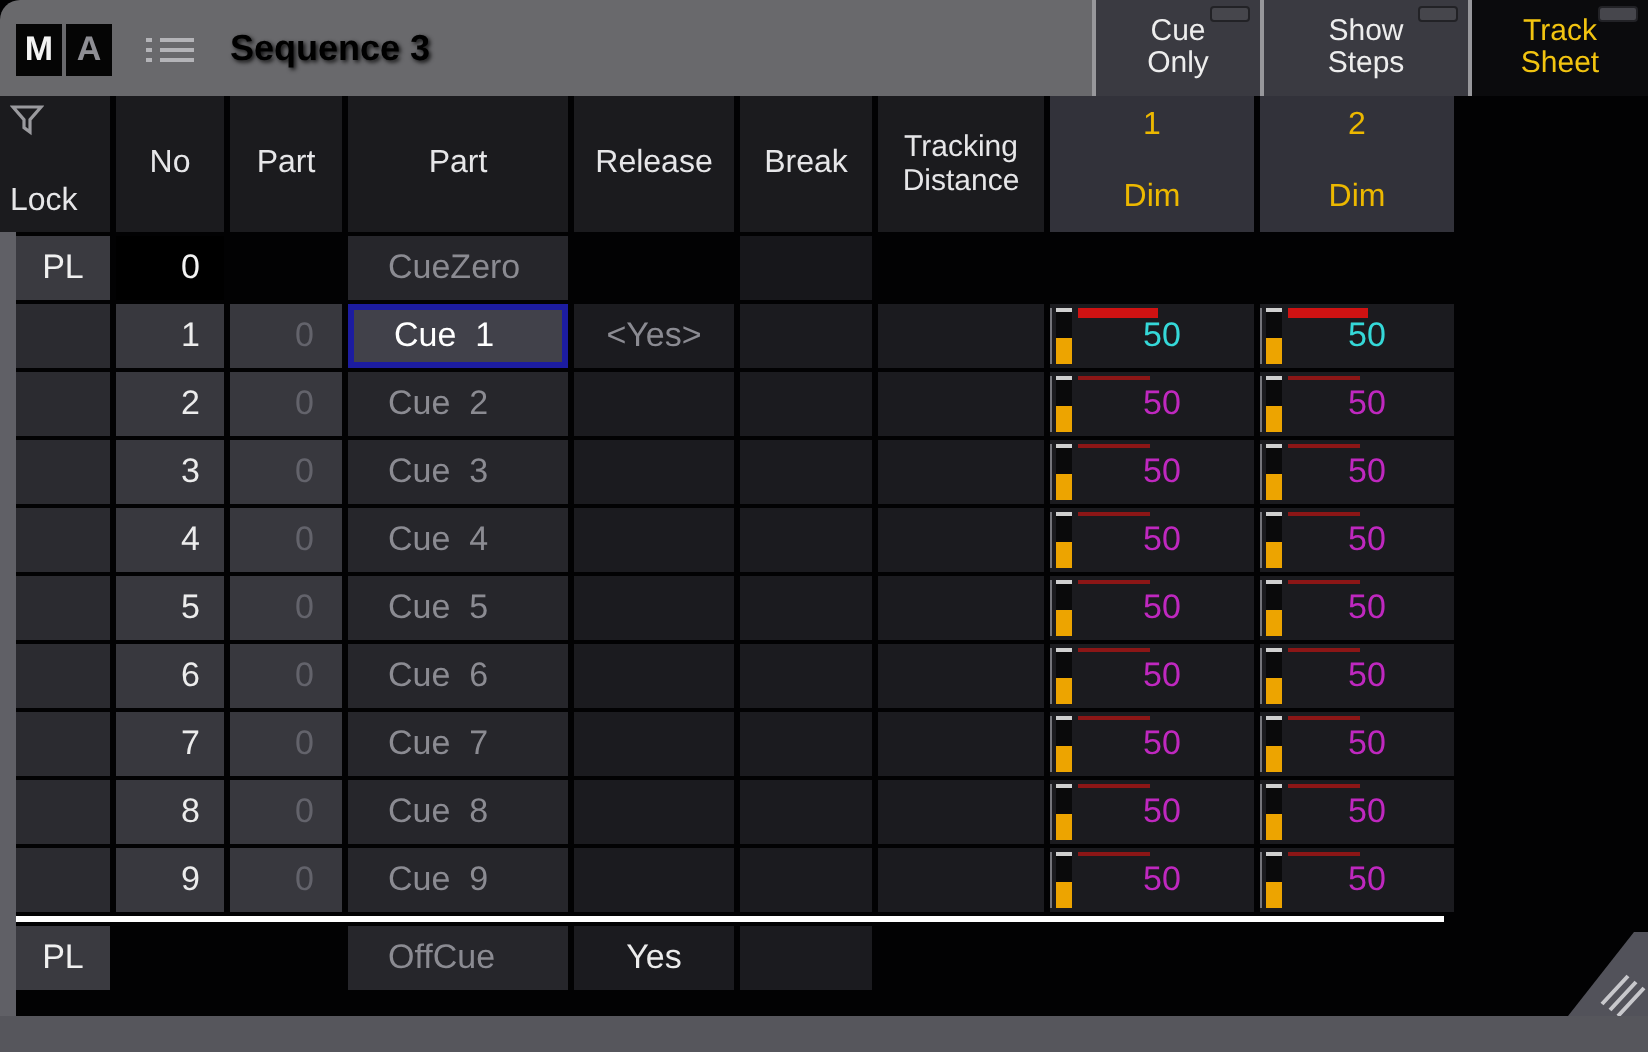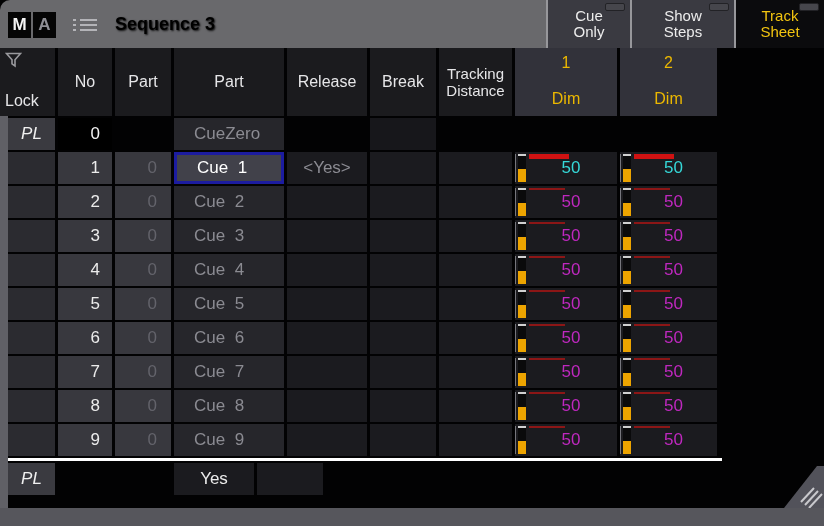--- a/index.html
+++ b/index.html
@@ -35,25 +35,25 @@
   .hrow { display:flex; height:68px; margin-bottom:2px; }
   .hrow .hc { background:#1b1b1e; margin-right:3px; display:flex; align-items:center; justify-content:center;
     color:#e6e6e8; font-size:16px; }
   .hc.lock { position:relative; align-items:flex-end; justify-content:flex-start; padding:0 0 6px 5px; }
   .hc.lock svg { position:absolute; left:5px; top:4px; }
   .hc.track { flex-direction:column; font-size:15px; line-height:17px; justify-content:center; }
   .hc.dimh { background:#32323a; color:#ecb800; flex-direction:column; justify-content:space-between;
     padding:6px 0 8px 0; font-size:16px; }
 
   .c-lock { width:55px; } .c-no { width:54px; } .c-part { width:56px; } .c-name { width:110px; }
-  .c-rel { width:80px; } .c-brk { width:66px; } .c-trk { width:73px; } .c-d1 { width:102px; } .c-d2 { width:97px; }
+  .c-rel { width:80px; } .c-brk { width:66px; } .c-trk { width:83px; } .c-d1 { width:102px; } .c-d2 { width:97px; }
 
   .row { display:flex; height:32px; margin-bottom:2px; padding-left:8px; font-size:17px; }
   .row .cell { margin-right:3px; display:flex; align-items:center; }
-  .row .c-lock { width:47px;font-style:italic; }
+  .row .c-lock { width:47px; }
   .cell.lockc { background:#2b2b30; }
   .cell.plc { background:#3a3a40; color:#f0f0f0; justify-content:center; font-size:17px; }
   .cell.noc { background:#38383e; color:#ececec; justify-content:flex-end; padding-right:12px; }
   .cell.partc { background:#38383e; color:#63636b; justify-content:flex-end; padding-right:14px; }
   .cell.namec { background:#26262b; color:#8b8b92; padding-left:20px; white-space:pre; }
   .cell.relc, .cell.brkc, .cell.trkc { background:#1b1b1f; justify-content:center; color:#8b8b92; }
   .cell.blank { background:transparent; }
   .cell.black { background:#000; }
   .cell.noc.black { background:#000; color:#f2f2f2; }
   .cell.brkc.dim0 { background:#17171b; }
@@ -385,20 +385,21 @@
         <span class="val">50</span>
       </div>
     </div>
 
     <div class="trackline"></div>
 
     <div class="row">
       <div class="cell plc c-lock">PL</div>
       <div class="cell blank c-no"></div>
       <div class="cell blank c-part"></div>
+      <div class="cell namec c-name">OffCue</div>
       <div class="cell relc c-rel" style="color:#ececec;">Yes</div>
       <div class="cell brkc c-brk"></div>
     </div>
   </div>
 
   <div class="leftedge"></div>
   <div class="bottombar"></div>
   <svg class="resizegrip" viewBox="0 0 40 42">
     <polygon points="33,0 40,0 40,42 0,42" fill="#52525a"></polygon>
     <path d="M17 36 L30 22 M21 39 L34 25 M25 42 L38 28" stroke="#c8c8cc" stroke-width="2" fill="none"></path>

